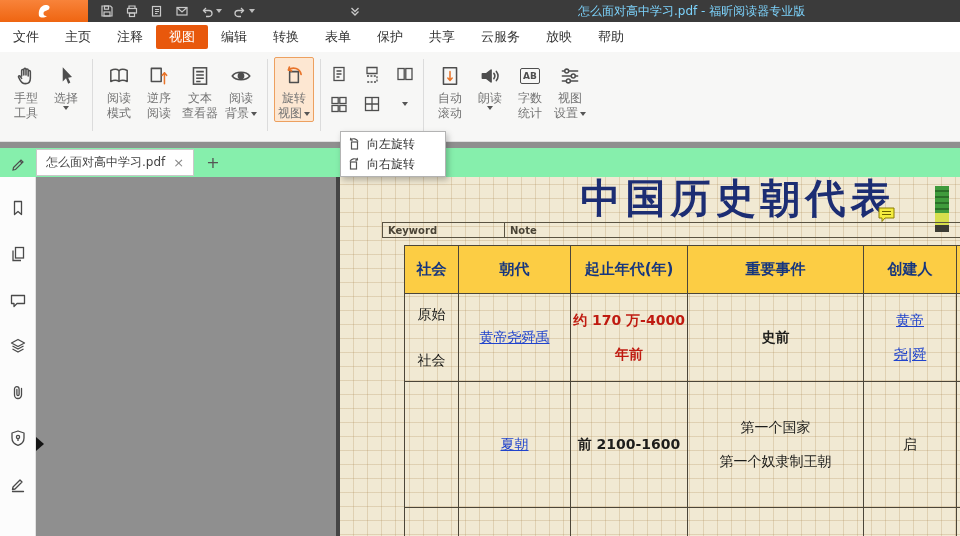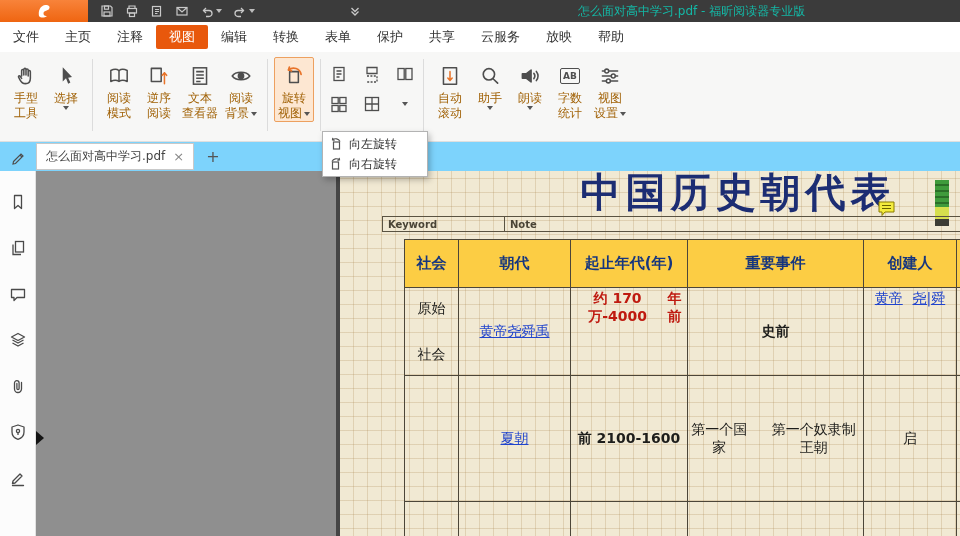--- a/index.html
+++ b/index.html
@@ -8,46 +8,46 @@
   .app { position:relative; width:960px; height:536px; display:flex; flex-direction:column; }
 
   
   .titlebar { height:22px; background:#3b3b3b; display:flex; align-items:center; flex:0 0 22px; position:relative; }
   .logo { width:88px; height:22px; background:linear-gradient(#f8833a,#ef6511); display:flex; align-items:center; justify-content:center; }
   .qat { display:flex; align-items:center; gap:11px; margin-left:12px; }
   .qat svg { display:block; }
   .qat-btn { display:flex; align-items:center; cursor:pointer; }
   .caret-sm { width:0; height:0; border-left:3px solid transparent; border-right:3px solid transparent; border-top:4px solid #bdbdbd; margin-left:2px; }
   .tb-more { margin-left:82px; }
-  .tb-title { position:absolute; left:578px; top:0; height:22px; line-height:22px; font-size:12px; color:#14b8a6; white-space:nowrap; }
+  .tb-title { position:absolute; left:578px; top:0; height:22px; line-height:22px; font-size:12px; color:#7dd3fc; white-space:nowrap; }
 
   
   .menubar { height:30px; background:#ffffff; display:flex; align-items:center; flex:0 0 30px; }
   .menu-item { padding:0 13px; font-size:13px; color:#333; height:30px; line-height:30px; cursor:pointer; }
   .menu-item.active { background:#e8580c; color:#fff; height:24px; line-height:24px; border-radius:2px; margin-top:0; align-self:center; }
 
   
   .ribbon { height:90px; background:#f7f7f6; border-bottom:1px solid #dfdfdf; display:flex; align-items:flex-start; padding:5px 0 0 6px; flex:0 0 90px; }
   .rdiv { width:1px; height:72px; background:#dcdcdc; margin:2px 6px 0 6px; flex:0 0 1px; }
   .tool { display:flex; flex-direction:column; align-items:center; padding:3px 2px 0 2px; min-width:40px; border:1px solid transparent; border-radius:2px; cursor:pointer; }
   .tool .ticon { height:30px; display:flex; align-items:center; justify-content:center; }
-  .tool .tlabel { font-size:12px; line-height:15px; color:#a16207; text-align:center; display:flex; align-items:center; justify-content:center; gap:2px; }
+  .tool .tlabel { font-size:12px; line-height:15px; color:#737373; text-align:center; display:flex; align-items:center; justify-content:center; gap:2px; }
   .tool.active { background:#fde7d2; border-color:#eda05f; }
   .caret-dn { width:0; height:0; border-left:3.5px solid transparent; border-right:3.5px solid transparent; border-top:4px solid #555; display:inline-block; }
   .layout-grid { display:flex; flex-direction:column; gap:6px; margin-top:5px; }
   .layout-row { display:flex; gap:9px; align-items:center; }
   .mini-btn { width:24px; height:24px; display:flex; align-items:center; justify-content:center; border-radius:2px; cursor:pointer; }
   .ab-box { font-size:9px; font-weight:bold; color:#4e4e4e; border:1.4px solid #4e4e4e; border-radius:2px; padding:2px 2px; letter-spacing:0; line-height:10px; }
 
   
-  .dropdown { position:absolute; left:322px; top:131px; width:106px; background:#fff; border:1px solid #b3b3b3; box-shadow:2px 3px 6px rgba(0,0,0,.25); z-index:60; padding:2px 0; }
+  .dropdown { position:absolute; left:340px; top:131px; width:106px; background:#fff; border:1px solid #b3b3b3; box-shadow:2px 3px 6px rgba(0,0,0,.25); z-index:60; padding:2px 0; }
   .dd-item { height:20px; display:flex; align-items:center; gap:6px; padding:0 8px 0 6px; font-size:12px; color:#333; cursor:pointer; }
 
   
-  .tabbar { height:29px; background:#7dd3fc; display:flex; align-items:center; flex:0 0 29px; }
+  .tabbar { height:29px; background:#86efac; display:flex; align-items:center; flex:0 0 29px;margin-top:6px; }
   .pencil-wrap { width:36px; display:flex; justify-content:center; }
   .doc-tab { height:27px; background:#fff; border:1px solid #c9c9c9; display:flex; align-items:center; gap:8px; padding:0 9px; font-size:12px; color:#444; cursor:pointer; }
   .tab-close { color:#888; font-size:13px; line-height:1; cursor:pointer; }
   .new-tab { margin-left:12px; font-size:16px; color:#555; cursor:pointer; line-height:1; }
 
   
   .main { flex:1; display:flex; min-height:0; }
   .sidebar { width:36px; background:#fcfcfc; border-right:1px solid #e2e2e2; display:flex; flex-direction:column; align-items:center; padding-top:20px; gap:24px; flex:0 0 36px; }
   .sb-icon { width:22px; height:22px; display:flex; align-items:center; justify-content:center; cursor:pointer; }
 
@@ -72,22 +72,22 @@
   .kw-strip { position:absolute; left:42px; top:51px; right:0; height:16px; border:1px solid #5a5342; display:flex; }
   .kw-cell { font-size:10px; color:#4a4436; padding:2px 12px 0 5px;font-weight:bold; }
   .kw-cell.k { width:122px; border-right:1px solid #5a5342; }
 
   table.dyn { position:absolute; left:64px; top:74px; border-collapse:collapse; table-layout:fixed; }
   table.dyn th, table.dyn td { border:1px solid #4c4639; padding:1px; text-align:center; vertical-align:middle; font-size:14px; color:#1d1d1b; overflow:hidden; }
   table.dyn th { background:#fccd44; color:#16367e; font-weight:bold; font-size:15px; }
   .c0{width:54px}.c1{width:112px}.c2{width:117px}.c3{width:176px}.c4{width:93px}.c5{width:120px}
   tr.hr{height:48px} tr.r1{height:88px} tr.r2{height:126px} tr.r3{height:150px}
   .vfill { height:82px; display:flex; flex-direction:column; justify-content:space-between; padding:9px 0;align-items:center; }
-  .veven { height:84px; display:flex; flex-direction:row; justify-content:space-evenly; }
-  .v2 { display:flex; flex-direction:row; gap:16px; }
+  .veven { height:84px; display:flex; flex-direction:column; justify-content:space-evenly; }
+  .v2 { display:flex; flex-direction:column; gap:16px; }
   td.topalign { vertical-align:top; }
   .red { color:#bf1a10; font-weight:600; }
   .plink { color:#2144cc; text-decoration:underline; cursor:pointer; }
   .soc { font-size:13px; }
   .bold { font-weight:600; }
 </style>
 </head>
 <body>
 
 <div class="app">
@@ -305,32 +305,20 @@
       <div class="ticon">
         <svg width="24" height="24" viewBox="0 0 22 22" fill="none" stroke="#4e4e4e" stroke-width="1.4" stroke-linecap="round" stroke-linejoin="round">
           <rect x="5" y="3.5" width="12" height="15"></rect>
             <path d="M11 7 v8 M11 15 l-2-2.2 M11 15 l2-2.2" stroke="#e8742a"></path>
         </svg>
       </div>
       <span class="tlabel">自动</span>
       <span class="tlabel">滚动</span>
     </div>
 
-    <div class="tool">
-      <div class="ticon">
-        <svg width="24" height="24" viewBox="0 0 22 22" fill="none" stroke="#4e4e4e" stroke-width="1.5" stroke-linecap="round">
-          <circle cx="10" cy="9.5" r="5.2"></circle>
-            <path d="M13.8 13.5 L18 17.5"></path>
-        </svg>
-      </div>
-      <span class="tlabel">助手</span>
-      <span class="tlabel">
-          <span class="caret-dn"></span>
-        </span>
-    </div>
 
     <div class="tool">
       <div class="ticon">
         <svg width="24" height="24" viewBox="0 0 22 22" fill="none" stroke="#4e4e4e" stroke-width="1.4" stroke-linecap="round" stroke-linejoin="round">
           <path d="M4 9 H7.5 L12 5.5 V16.5 L7.5 13 H4 Z" fill="#4e4e4e"></path>
           <path d="M14.5 8.5 a4 4 0 0 1 0 5 M16.8 6.8 a7 7 0 0 1 0 8.4"></path>
         </svg>
       </div>
       <span class="tlabel">朗读</span>
       <span class="tlabel">

